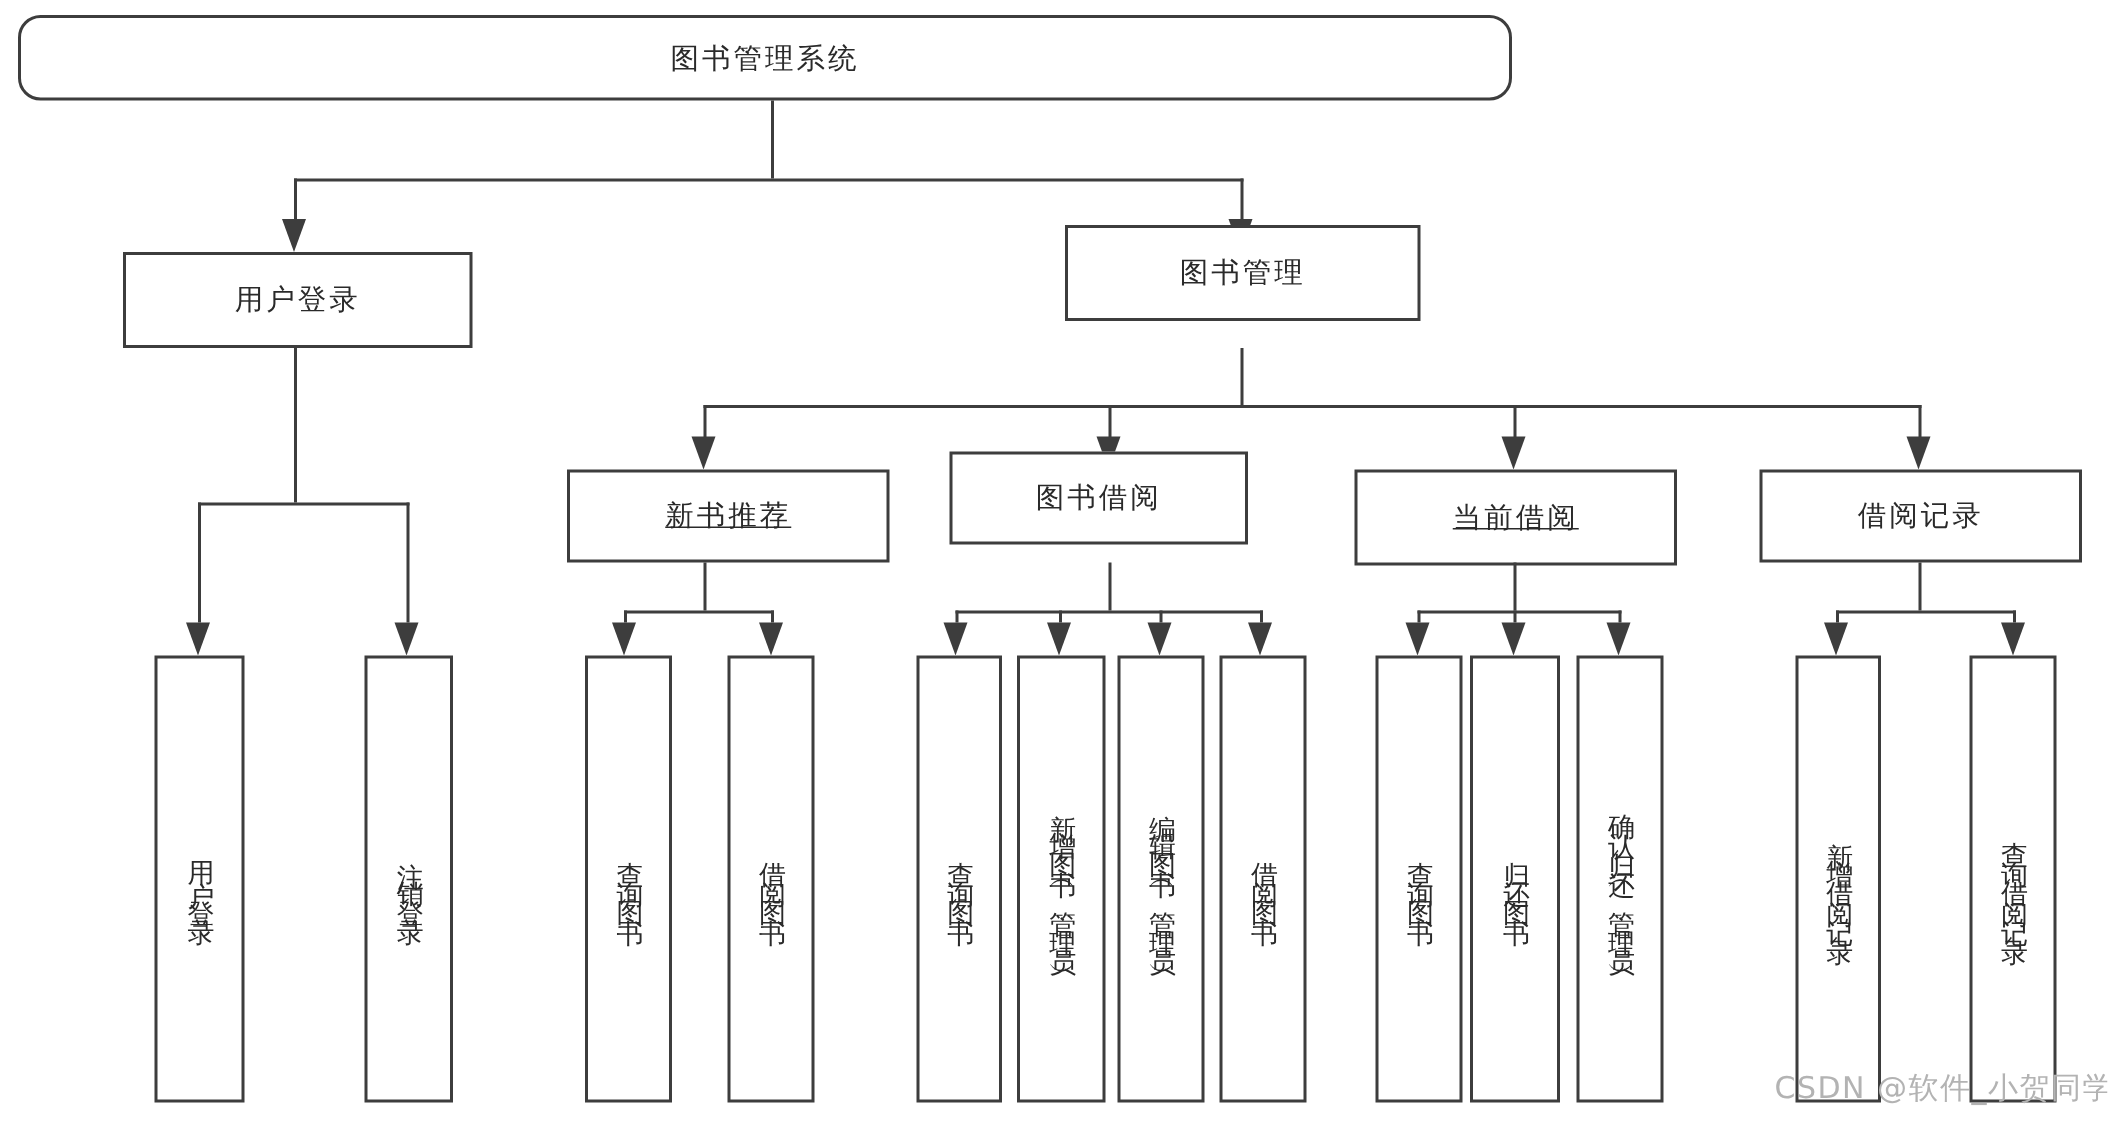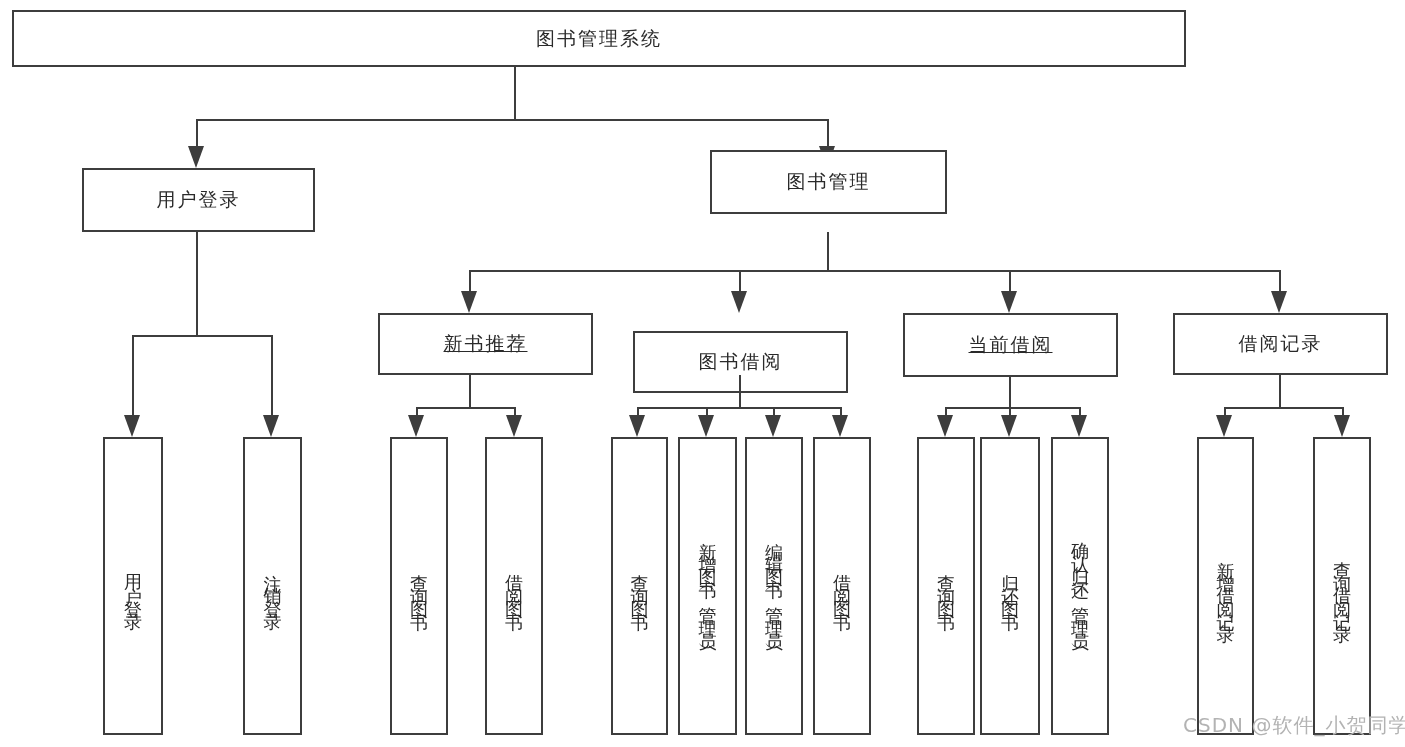--- a/index.html
+++ b/index.html
@@ -27,21 +27,21 @@
   .watermark {
     position:absolute; left:1183px; top:712px; font-size:20px;
     color:#b3b3b3; letter-spacing:1px; white-space:nowrap;
   }
 </style>
 </head>
 <body>
 
 <div class="canvas">
 
-  <div class="box hbox" style="left:12px; top:10px; width:1174px; height:57px;">
+  <div class="box hbox" style="left:12px; top:10px; width:996px; height:57px;border-radius:15px;">
     <span>图书管理系统</span>
   </div>
 
   <div class="vl" style="left:514px; top:67px; height:52px;"></div>
   <div class="hl" style="left:196px; top:119px; width:633px;"></div>
   <div class="vl" style="left:196px; top:119px; height:30px;"></div>
   <div class="tri" style="left:188px; top:146px;"></div>
   <div class="vl" style="left:827px; top:119px; height:30px;"></div>
   <div class="tri" style="left:819px; top:146px;"></div>
 
@@ -66,21 +66,21 @@
   <div class="vl" style="left:739px; top:270px; height:22px;"></div>
   <div class="tri" style="left:731px; top:291px;"></div>
   <div class="vl" style="left:1009px; top:270px; height:22px;"></div>
   <div class="tri" style="left:1001px; top:291px;"></div>
   <div class="vl" style="left:1279px; top:270px; height:22px;"></div>
   <div class="tri" style="left:1271px; top:291px;"></div>
 
   <div class="box hbox" style="left:378px; top:313px; width:215px; height:62px;text-decoration:underline;">
     <span>新书推荐</span>
   </div>
-  <div class="box hbox" style="left:633px; top:331px; width:215px; height:62px;">
+  <div class="box hbox" style="left:633px; top:301px; width:199px; height:62px;">
     <span>图书借阅</span>
   </div>
   <div class="box hbox" style="left:903px; top:313px; width:215px; height:64px;text-decoration:underline;">
     <span>当前借阅</span>
   </div>
   <div class="box hbox" style="left:1173px; top:313px; width:215px; height:62px;text-align:center;">
     <span>借阅记录</span>
   </div>
 
   <div class="vl" style="left:469px; top:375px; height:32px;"></div>

